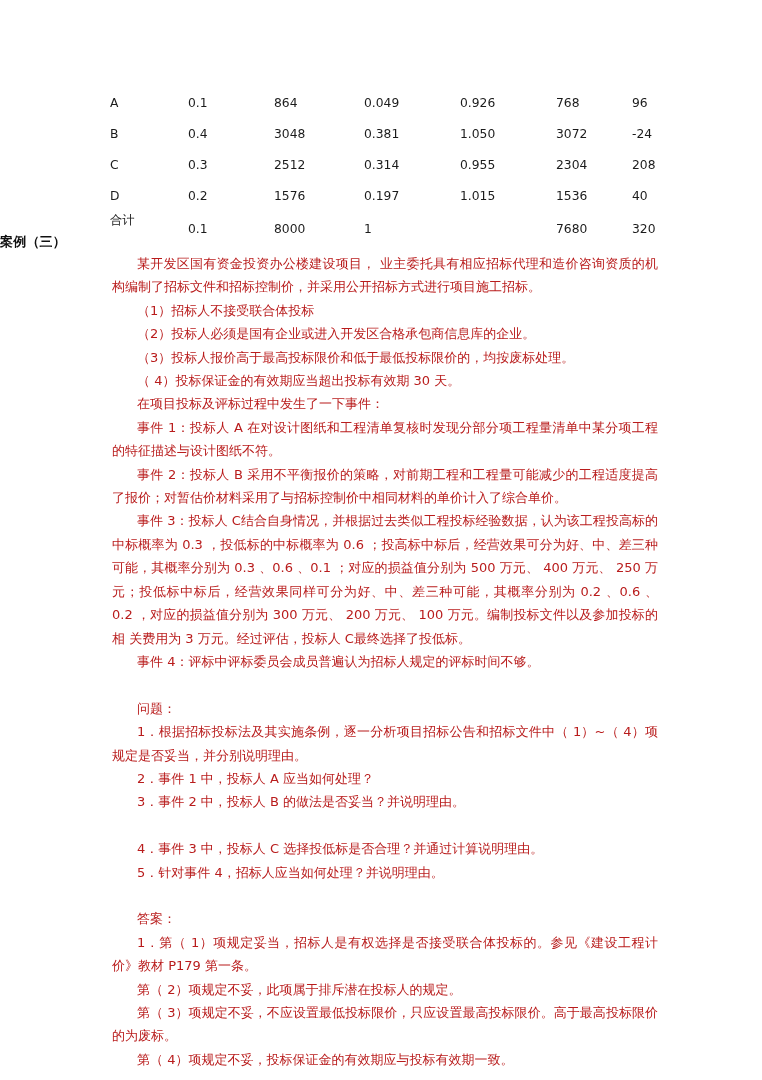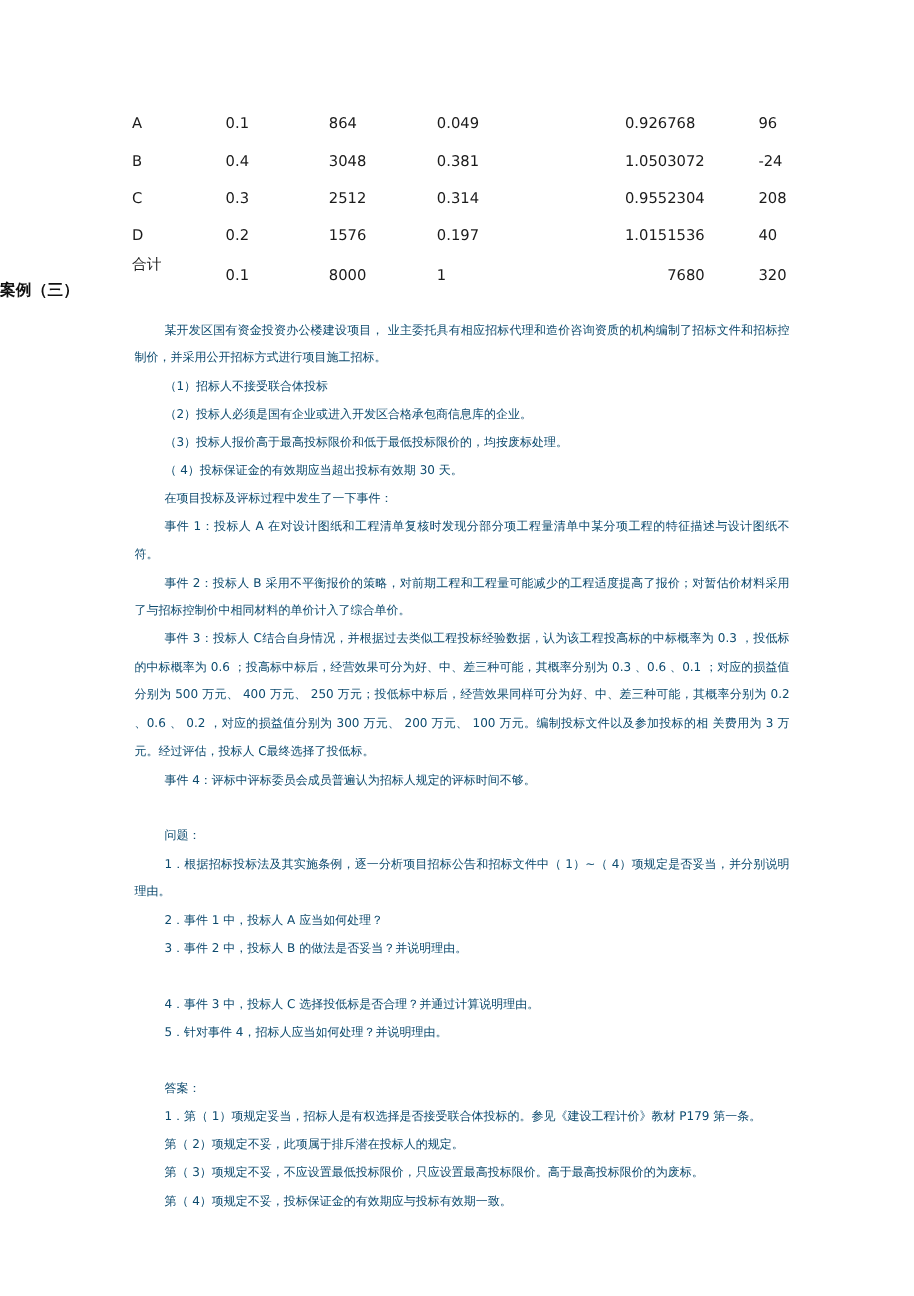--- a/index.html
+++ b/index.html
@@ -38,21 +38,21 @@
     vertical-align: middle;
     white-space: nowrap;
     font-size: 12.3px;
     line-height: 15px;
     color: #1b1b1b;
   }
   .calc-table td.c0 { width: 78px; }
   .calc-table td.c1 { width: 86px; }
   .calc-table td.c2 { width: 90px; }
   .calc-table td.c3 { width: 96px; }
-  .calc-table td.c4 { width: 96px; text-align: right; }
+  .calc-table td.c4 { width: 96px; }
   .calc-table td.c5 { width: 76px; margin-left: 40px; }
   .calc-table td.c6 { width: 38px; }
   .calc-table tr.total td { height: 34px; }
   .calc-table tr.total td.c0 {
     vertical-align: top;
     padding-top: 1px;
   }
 
   
   .case-title {
@@ -63,25 +63,25 @@
     text-align: left;
     font-size: 13px;
     font-weight: bold;
     letter-spacing: 0.2px;
     color: #101010;
   }
 
   .body {
     position: absolute;
     left: 112px;
-    top: 264px;
+    top: 252px;
     width: 546px;
-    font-size: 10px;
+    font-size: 13px;
     line-height: 23.4px;
-    color: #0c4a6e;
+    color: #b91c1c;
     text-align: justify;
     text-justify: inter-ideograph;
   }
   .body p {
     margin: 0;
     padding: 0;
     text-indent: 0;
   }
   .body p.ind {
     text-indent: 25px;

